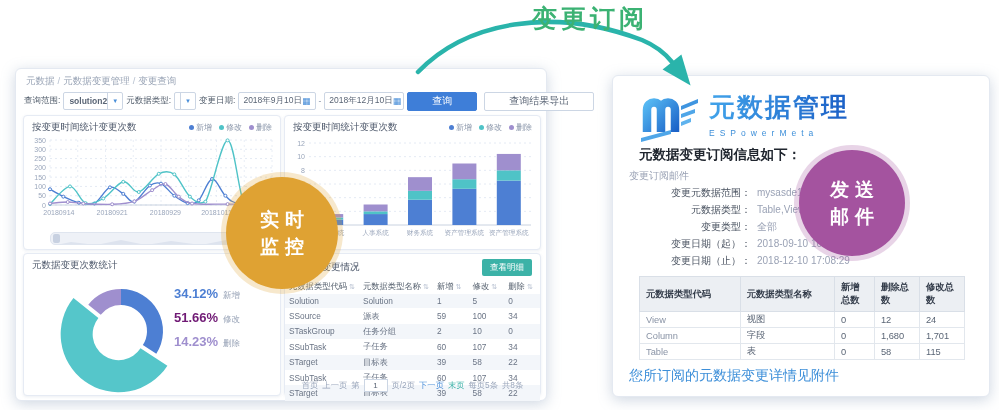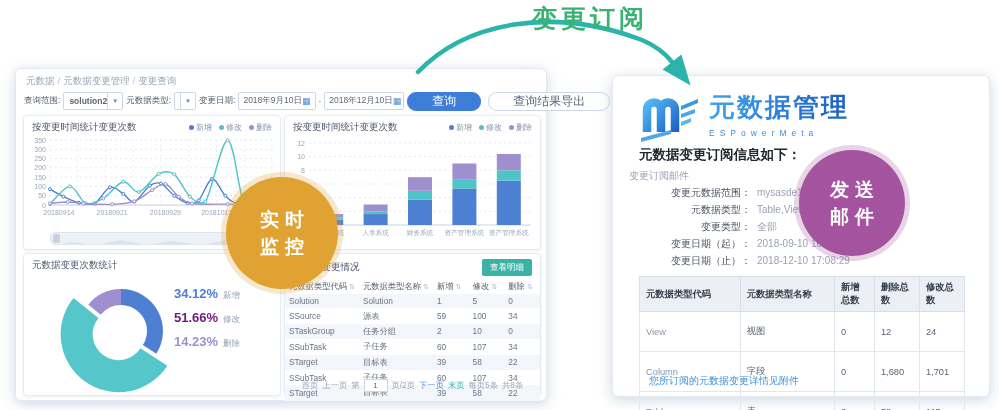--- a/index.html
+++ b/index.html
@@ -21,21 +21,21 @@
      font-size:8.5px;color:#55606e;gap:3px;white-space:nowrap;}
   .sel{display:inline-flex;align-items:center;justify-content:space-between;border:1px solid #ccd6e4;
      border-radius:2px;background:#fff;height:16px;padding-left:5px;color:#5a6575;font-weight:bold;}
   .sel-scope{width:64px}.sel-type{width:56px}
   .sel-arrow{width:14px;height:100%;border-left:1px solid #ccd6e4;display:flex;align-items:center;
      justify-content:center;color:#4a8fd9;font-size:6px;}
   .datebox{display:inline-flex;align-items:center;justify-content:space-between;border:1px solid #ccd6e4;
      border-radius:2px;height:16px;padding:0 4px;width:70px;color:#5a6575;background:#fff;}
   .cal-icon{color:#4a8fd9;font-size:9px;line-height:9px;}
   .dash{color:#8a96aa;}
-  .btn{height:17px;display:flex;align-items:center;border-radius:9px;font-size:12px;padding:0 24px;cursor:pointer;}
+  .btn{height:17px;display:flex;align-items:center;border-radius:2px;font-size:10px;padding:0 24px;cursor:pointer;}
   .btn-query{margin-left:auto;background:#3e7ed8;color:#fff;border:1px solid #3e7ed8;}
   .btn-export{background:#fff;border:1px solid #ccd6e4;color:#5a6575;margin-left:4px;}
   
   .panel{position:absolute;background:#fff;border:1px solid #e6ebf4;border-radius:4px;
      box-shadow:0 1px 3px rgba(150,165,190,.18);}
   .p-line{left:7px;top:46px;width:256px;height:133px;}
   .p-bar{left:268px;top:46px;width:255px;height:133px;}
   .p-donut{left:7px;top:184px;width:256px;height:141px;}
   .p-table{left:268px;top:184px;width:255px;height:141px;}
   .panel-head{display:flex;align-items:center;justify-content:space-between;padding:5px 8px 1px;gap:44px;}
@@ -74,24 +74,24 @@
      -webkit-background-clip:text;background-clip:text;color:transparent;}
   .logo-sub{font-size:8.5px;color:#3d8fd9;letter-spacing:5px;margin-top:3px;}
   .email-heading{position:absolute;left:26px;top:70px;font-size:13.5px;font-weight:bold;color:#20262f;}
   .fields{position:absolute;left:10px;top:93px;}
   .f-row{display:flex;margin-bottom:4px;font-size:10px;line-height:13px;}
   .f-label{width:128px;text-align:right;color:#4a5361;}
   .f-value{margin-left:6px;color:#9aa2b5;}
   .r-table{position:absolute;left:26px;top:200px;width:326px;border-collapse:collapse;font-size:9.3px;}
   .r-table th{background:#eceff3;border:1px solid #d9dfe7;padding:4px 6px;text-align:left;color:#333c4a;
      font-weight:bold;font-size:9.3px;}
-  .r-table td{border:1px solid #e2e7ed;padding:13px 6px;color:#5a6575;}
+  .r-table td{border:1px solid #e2e7ed;padding:1px 6px;color:#5a6575;}
   .r-table td:first-child{color:#8a94a6;}
   .r-table th:nth-child(1){width:31%}.r-table th:nth-child(2){width:29%}
-  .attach-link{position:absolute;left:36px;top:291px;font-size:10px;color:#3d8fd9;cursor:pointer;margin-top:7px;}
+  .attach-link{position:absolute;left:16px;top:291px;font-size:14px;color:#3d8fd9;cursor:pointer;}
   
   .badge{position:absolute;border-radius:50%;display:flex;flex-direction:column;align-items:center;
      justify-content:center;color:#fff;font-weight:bold;font-size:19px;letter-spacing:6px;
      padding-left:6px;box-sizing:border-box;line-height:27px;z-index:5;}
   .badge-orange{left:226px;top:177px;width:112px;height:112px;background:#dfa233;
      box-shadow:0 0 0 5px rgba(223,162,51,.25);}
   .badge-purple{left:799px;top:150px;width:106px;height:106px;background:#a4539f;
      box-shadow:0 0 0 5px rgba(164,83,159,.25);}
 </style>
 </head>

